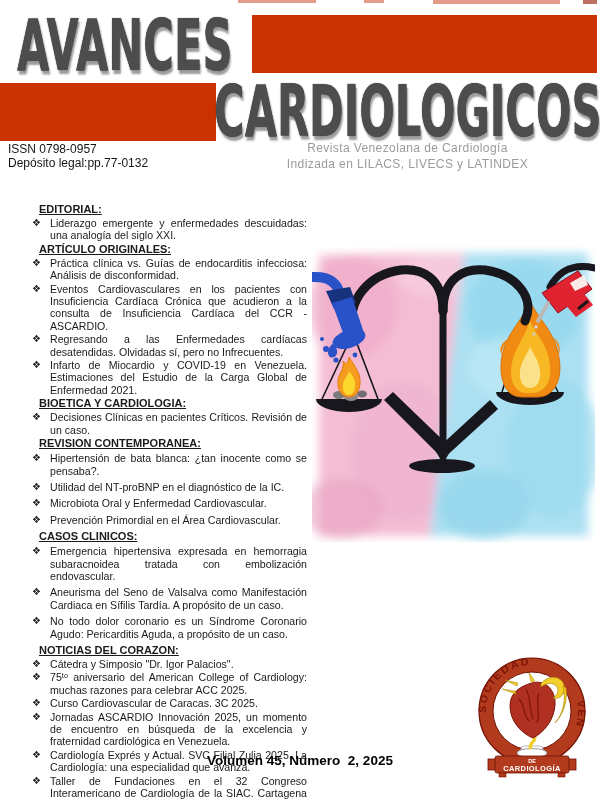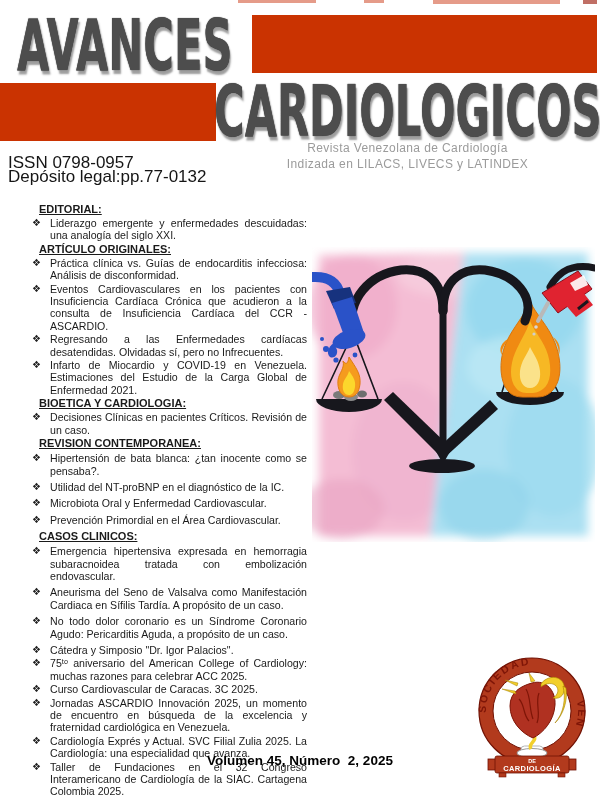--- a/index.html
+++ b/index.html
@@ -15,21 +15,21 @@
   .rect-top { left:252px; top:15px; width:345px; height:58px; }
   .rect-bottom { left:0; top:83px; width:216px; height:58px; }
 
   .big-title { position:absolute; font-family:"DejaVu Sans", sans-serif; font-weight:bold;
       font-size:58px; color:#4d4d4d; white-space:nowrap; transform-origin:left top;
       transform:scale(0.72,1.22); letter-spacing:0;
       text-shadow:2px 3px 2px rgba(40,40,40,.45), 0 0 1px #2e2e2e; }
   .title1 { left:17px; top:4px; }
   .title2 { left:214px; top:70px; }
 
-  .issn-block { position:absolute; left:8px; top:156px; font-size:17px; line-height:14px; color:#151515; }
+  .issn-block { position:absolute; left:8px; top:142px; font-size:12px; line-height:14px; color:#151515; }
   .subtitle-block { position:absolute; left:218px; top:141px; width:379px; text-align:center;
       color:#9b9b9b; font-size:12px; line-height:15.5px; letter-spacing:.4px; }
 
   
   .toc { position:absolute; left:30px; top:202px; width:277px; color:#1a1a1a; }
   .toc-heading { font-size:11px; font-weight:bold; text-decoration:underline; line-height:13px; margin-top:1px;margin-left:9px; }
   .toc-item { position:relative; padding-left:20px; font-size:10.6px; line-height:12.4px;
       text-align:justify; margin-top:1px; }
   .toc-item.spaced { margin-top:2px; margin-bottom:4px; }
   .bullet { position:absolute; left:2px; top:0; font-size:10px; color:#222; }
@@ -81,20 +81,21 @@
       <div class="toc-item"><span class="bullet">❖</span><span>Decisiones Clínicas en pacientes Críticos. Revisión de un caso.</span></div>
       <div class="toc-heading">REVISION CONTEMPORANEA:</div>
       <div class="toc-item spaced"><span class="bullet">❖</span><span>Hipertensión de bata blanca: ¿tan inocente como se pensaba?.</span></div>
       <div class="toc-item spaced"><span class="bullet">❖</span><span>Utilidad del NT-proBNP en el diagnóstico de la IC.</span></div>
       <div class="toc-item spaced"><span class="bullet">❖</span><span>Microbiota Oral y Enfermedad Cardiovascular.</span></div>
       <div class="toc-item spaced"><span class="bullet">❖</span><span>Prevención Primordial en el Área Cardiovascular.</span></div>
       <div class="toc-heading">CASOS CLINICOS:</div>
       <div class="toc-item spaced"><span class="bullet">❖</span><span>Emergencia hipertensiva expresada en hemorragia subaracnoidea tratada con embolización endovascular.</span></div>
       <div class="toc-item spaced"><span class="bullet">❖</span><span>Aneurisma del Seno de Valsalva como Manifestación Cardiaca en Sífilis Tardía. A propósito de un caso.</span></div>
       <div class="toc-item spaced"><span class="bullet">❖</span><span>No todo dolor coronario es un Síndrome Coronario Agudo: Pericarditis Aguda, a propósito de un caso.</span></div>
+      <div class="toc-heading">NOTICIAS DEL CORAZON:</div>
       <div class="toc-item"><span class="bullet">❖</span><span>Cátedra y Simposio "Dr. Igor Palacios".</span></div>
       <div class="toc-item"><span class="bullet">❖</span><span>75ᵗᵒ aniversario del American College of Cardiology: muchas razones para celebrar ACC 2025.</span></div>
       <div class="toc-item"><span class="bullet">❖</span><span>Curso Cardiovascular de Caracas. 3C 2025.</span></div>
       <div class="toc-item"><span class="bullet">❖</span><span>Jornadas ASCARDIO Innovación 2025, un momento de encuentro en búsqueda de la excelencia y fraternidad cardiológica en Venezuela.</span></div>
       <div class="toc-item"><span class="bullet">❖</span><span>Cardiología Exprés y Actual. SVC Filial Zulia 2025.  La Cardiología: una especialidad que avanza.</span></div>
       <div class="toc-item"><span class="bullet">❖</span><span>Taller de Fundaciones en el 32 Congreso Interamericano de Cardiología de la SIAC. Cartagena Colombia 2025.</span></div>
     </div>
 
   <div class="illustration">
     <svg width="283" height="295" viewBox="0 0 283 295">

